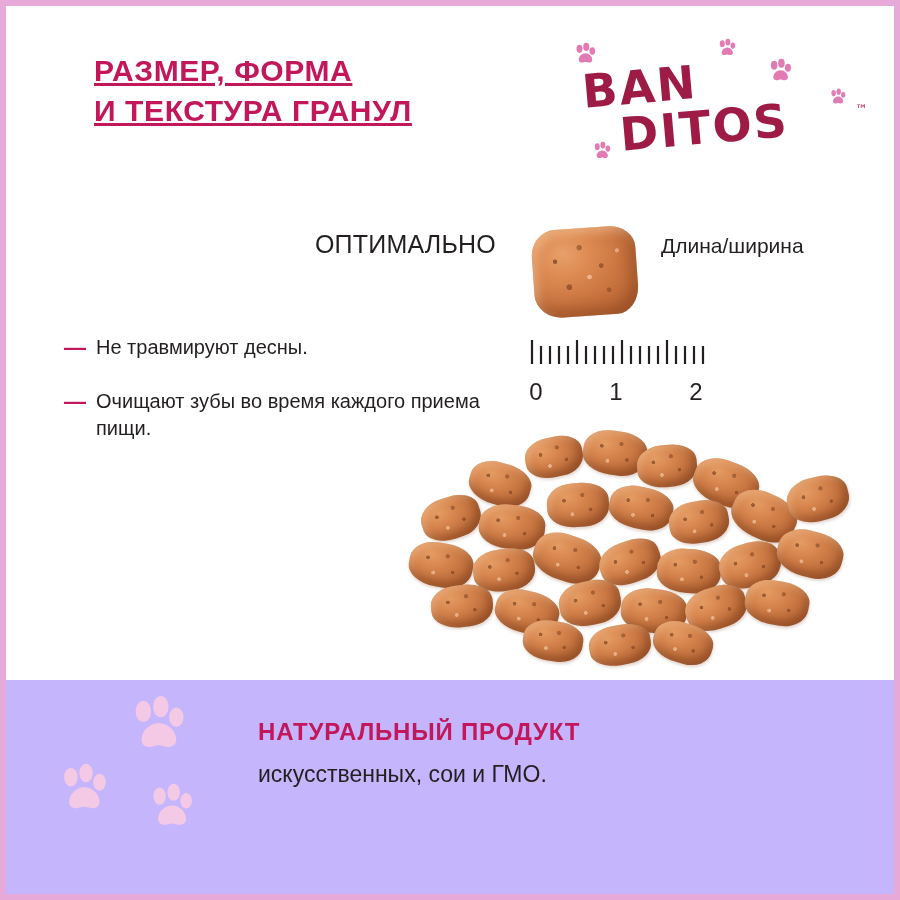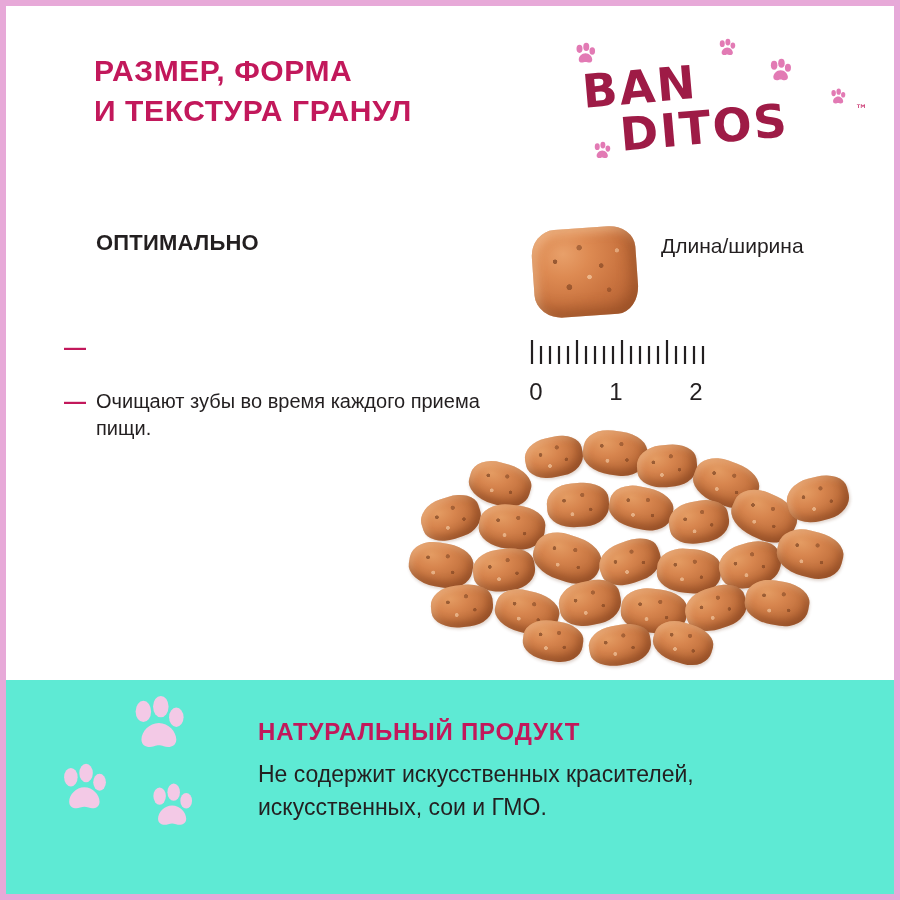--- a/index.html
+++ b/index.html
@@ -33,20 +33,21 @@
   .headline {
     position: absolute;
     left: 88px;
     top: 45px;
     width: 440px;
     color: #c2185b;
     font-weight: bold;
     font-size: 30px;
     line-height: 1.32;
     letter-spacing: 0.6px;
+    text-decoration: underline;
   }
   .headline .l2 { display: block; }
 
   
   .logo-wrap {
     position: absolute;
     left: 560px;
     top: 30px;
     width: 310px;
     height: 160px;
@@ -83,25 +84,26 @@
     color: #e27ab4;
   }
   .paw svg { display: block; }
 
   
   .subhead {
     position: absolute;
     left: 90px;
     top: 222px;
     width: 400px;
-    font-weight: bold;
-    font-size: 22px;
+    font-weight: normal;
+    font-size: 25px;
     line-height: 1.34;
     color: #231f20;
     letter-spacing: 0.2px;
+    text-align: right;
   }
   .bullets {
     position: absolute;
     left: 58px;
     top: 328px;
     width: 420px;
   }
   .bullet {
     display: flex;
     align-items: flex-start;
@@ -207,21 +209,21 @@
       radial-gradient(circle at 40% 70%, rgba(255,226,192,0.5) 0 1.6px, transparent 2.2px);
   }
 
   
   .band {
     position: absolute;
     left: 0;
     bottom: 0;
     width: 888px;
     height: 214px;
-    background: #5eead4;
+    background: #c4b5fd;
   }
   .band-paws {
     position: absolute;
     left: 40px;
     top: 14px;
     width: 200px;
     height: 190px;
   }
   .band-text {
     position: absolute;
@@ -312,20 +314,21 @@
       <div class="logo-tm">™</div>
     </div>
 
     <div class="subhead">
       <div>ОПТИМАЛЬНО</div>
     </div>
 
     <div class="bullets">
       <div class="bullet">
         <span class="dash">—</span>
+        <span class="bullet-text">Не травмируют десны.</span>
       </div>
       <div class="bullet">
         <span class="dash">—</span>
         <span class="bullet-text">Очищают зубы во время каждого приема пищи.</span>
       </div>
     </div>
 
     <div class="sample-kibble"></div>
     <div class="size-label">
       <div>Длина/ширина</div>
@@ -423,20 +426,19 @@
                 <ellipse cx="38" cy="13" rx="8" ry="11"></ellipse>
                 <ellipse cx="54" cy="24" rx="7.5" ry="10"></ellipse>
                 <path d="M36 30c10 0 18 9 18 17 0 7-7 9-13 7-4-1.3-6-1.3-10 0-6 2-13 0-13-7 0-8 8-17 18-17z"></path>
               </g>
             </svg>
         </div>
       </div>
       <div class="band-text">
         <div class="band-title">НАТУРАЛЬНЫЙ ПРОДУКТ</div>
         <div class="band-body">
-          <div>Не содержит искусственных красителей,</div>
           <div>искусственных, сои и ГМО.</div>
         </div>
       </div>
     </div>
 
   </div>
 </div>
 
 </body></html>

